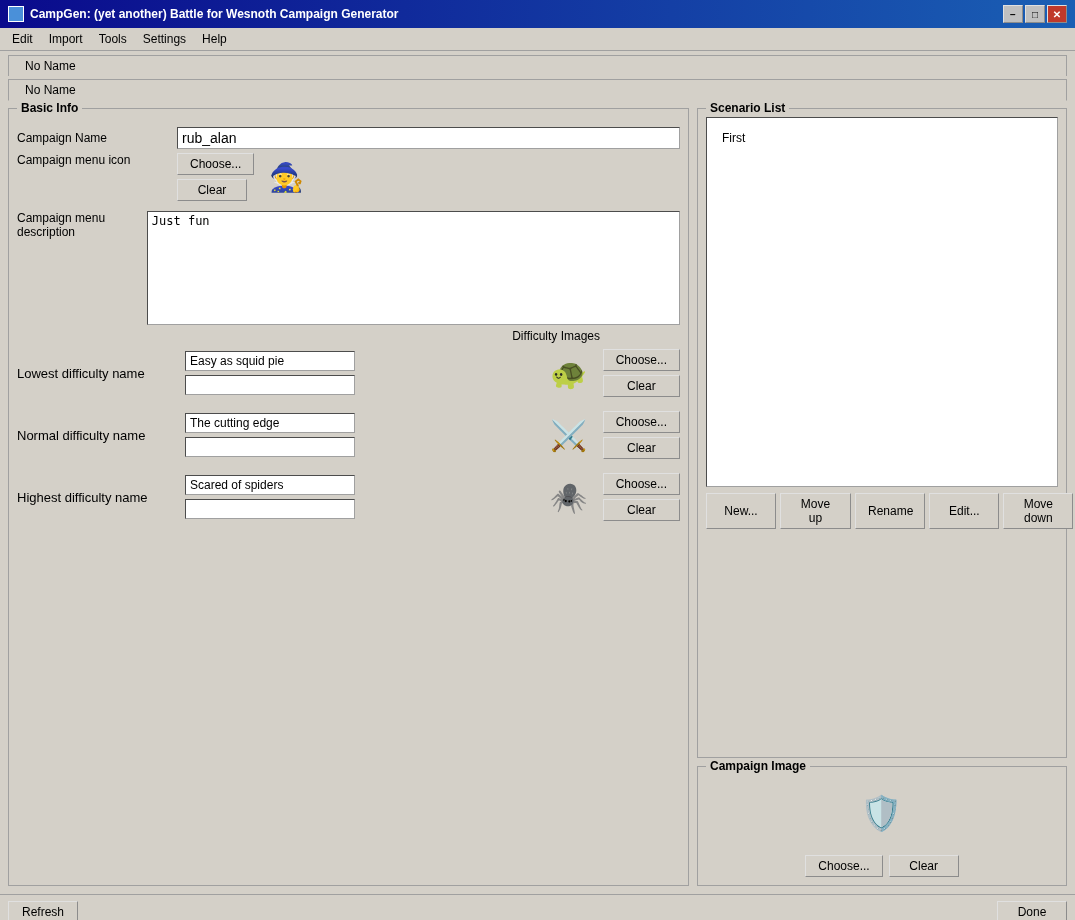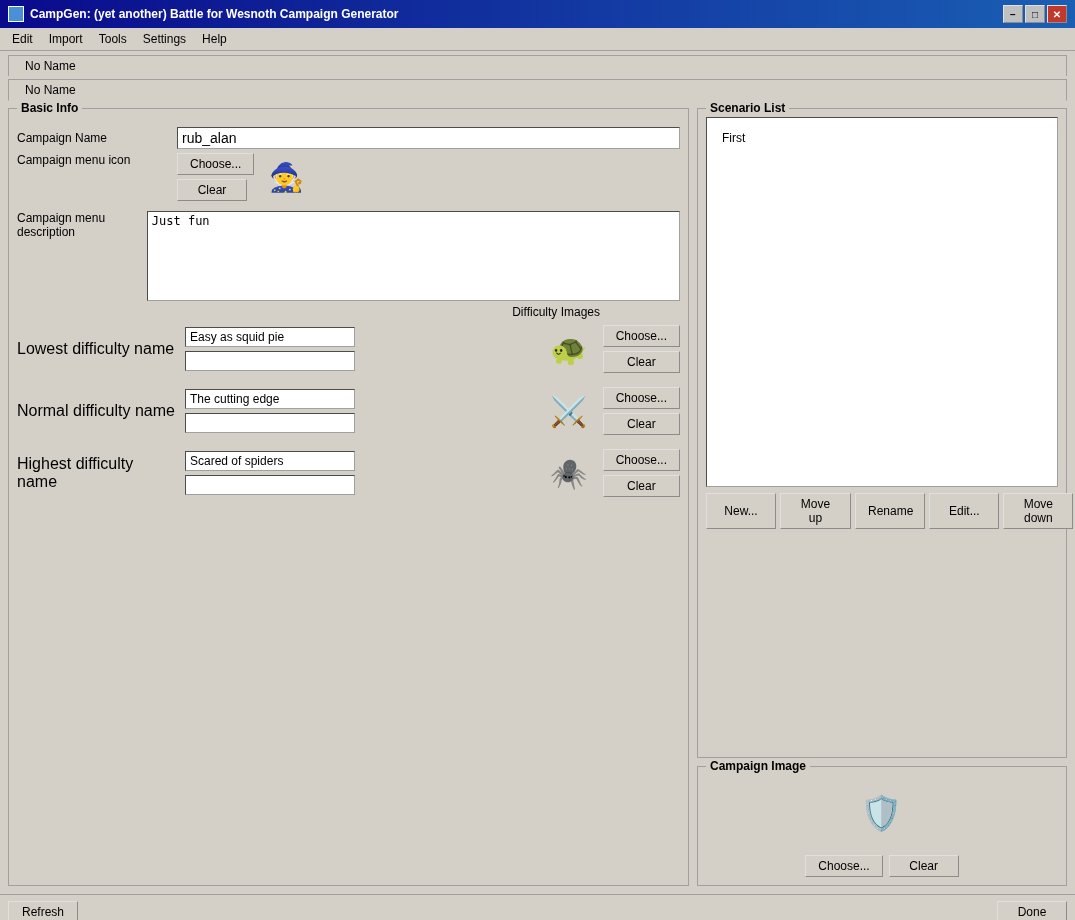--- a/index.html
+++ b/index.html
@@ -176,36 +176,36 @@
     }
     .form-input {
       flex: 1;
       padding: 2px 4px;
       border: 1px inset #a0a0a0;
       background: white;
       font-size: 14px;
     }
     .textarea-input {
       width: 100%;
-      height: 90px;
+      height: 114px;
       padding: 2px 4px;
       border: 1px inset #a0a0a0;
       background: white;
       font-size: 12px;
       resize: none;
     }
     .difficulty-row {
       display: flex;
       align-items: center;
       margin-bottom: 10px;
       gap: 8px;
     }
     .diff-label {
       width: 160px;
-      font-size: 16px;
+      font-size: 13px;
     }
     .diff-inputs {
       display: flex;
       flex-direction: column;
       gap: 4px;
       flex: 1;
     }
     .diff-input {
       padding: 2px 4px;
       border: 1px inset #a0a0a0;

